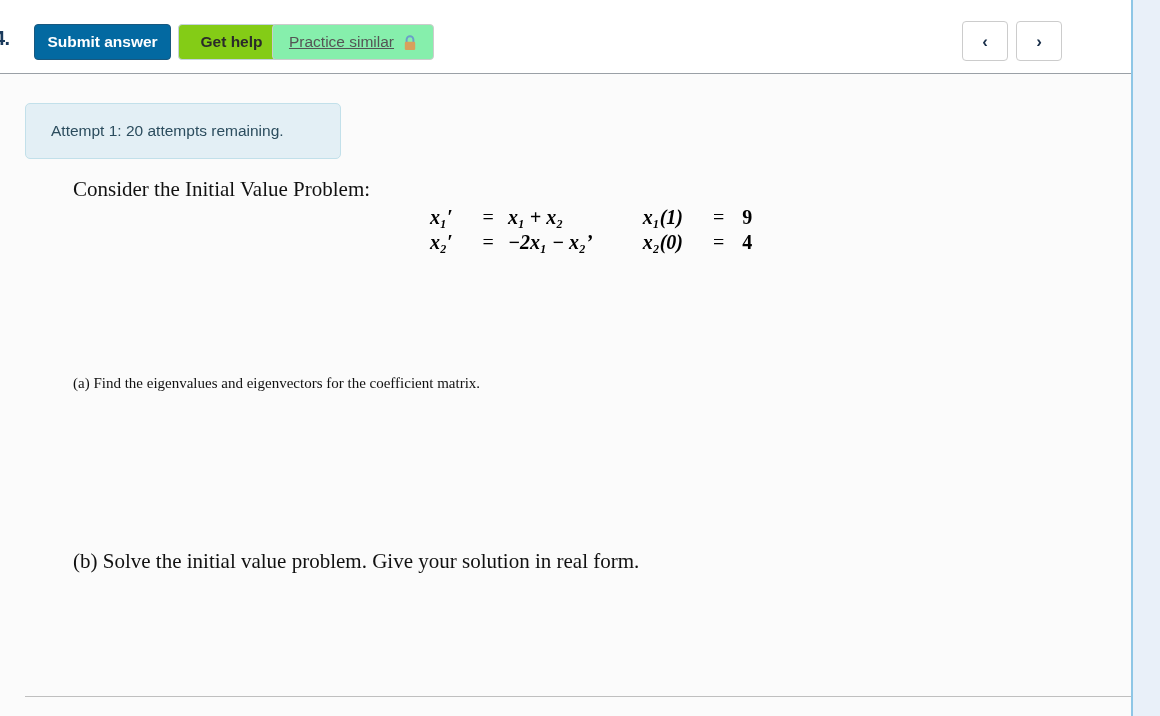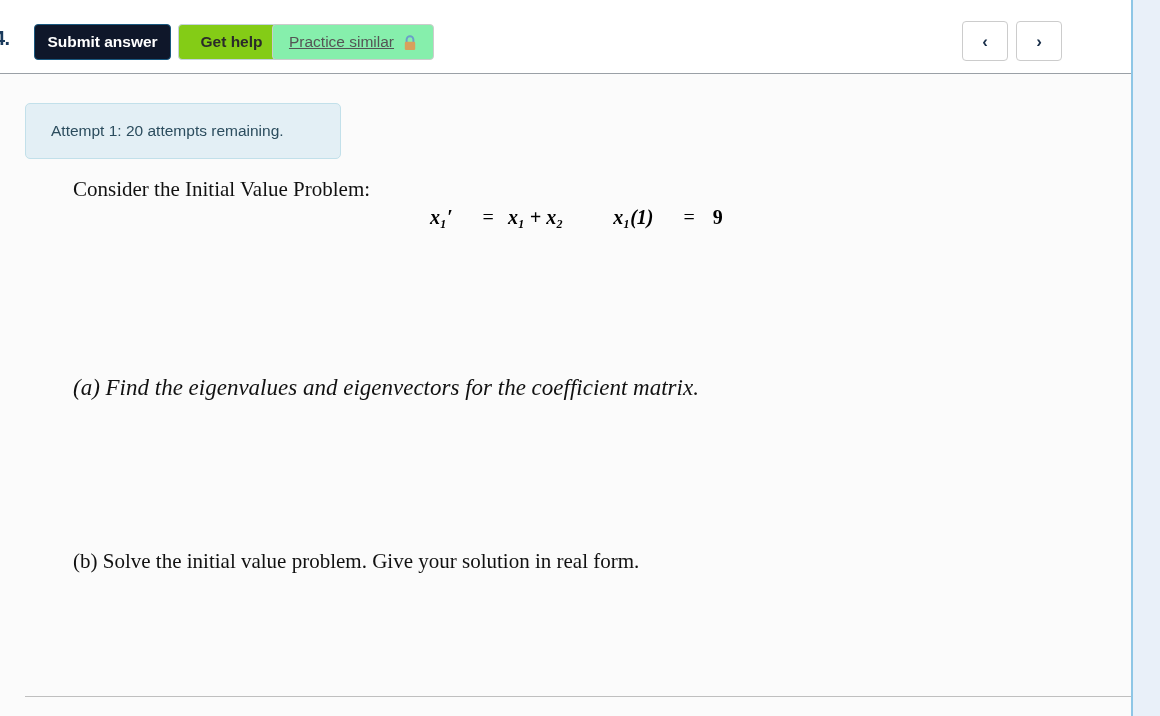--- a/index.html
+++ b/index.html
@@ -61,21 +61,21 @@
     display: flex;
     align-items: center;
     justify-content: center;
     cursor: pointer;
     white-space: nowrap;
     user-select: none;
   }
   #btn-submit {
     left: 34px; top: 24px;
     width: 137px; height: 36px;
-    background: #0f172a;
+    background: #0369a1;
     color: #ffffff;
     border: 1px solid #19587f;
   }
   #btn-gethelp {
     left: 178px; top: 24px;
     width: 107px; height: 36px;
     background: #84cc16;
     color: #2a2a2a;
     border: 1px solid #c5d3de;
     text-align: center;
@@ -172,22 +172,21 @@
   }
   .eq-lhs  { text-align: right; padding-right: 16px !important; font-weight: bold; font-style: italic; }
   .eq-rel  { text-align: center; padding: 0 14px !important; }
   .eq-rhs  { text-align: left; font-weight: bold; font-style: italic; padding-right: 50px !important; }
   .eq-ic   { text-align: right; font-weight: bold; font-style: italic; padding-right: 16px !important; }
   .eq-icv  { text-align: left; font-weight: bold; padding-left: 4px !important; }
 
   #part-a-text {
     position: absolute;
     left: 25px; top: 301px;
-    font-size: 23px;
-    font-style: italic;
+    font-size: 15px;
   }
   #part-b-text {
     position: absolute;
     left: 25px; top: 475px;
     font-size: 21px;
   }
 
   
   #row-a { position: absolute; left: 0; top: 330px; width: 1131px; height: 116px; }
 
@@ -251,20 +250,28 @@
       <table>
         <tbody>
             <tr>
           <td class="eq-lhs">x₁′</td>
           <td class="eq-rel">=</td>
           <td class="eq-rhs">x₁ + x₂</td>
           <td class="eq-ic">x₁(1)</td>
           <td class="eq-rel">=</td>
           <td class="eq-icv">9</td>
         </tr>
+        <tr>
+          <td class="eq-lhs">x₂′</td>
+          <td class="eq-rel">=</td>
+          <td class="eq-rhs">−2x₁ − x₂’</td>
+          <td class="eq-ic">x₂(0)</td>
+          <td class="eq-rel">=</td>
+          <td class="eq-icv">4</td>
+        </tr>
       </tbody>
         </table>
     </div>
 
     <div id="part-a-text" class="serif">(a) Find the eigenvalues and eigenvectors for the coefficient matrix.</div>
 
     <div id="row-a">
 
       
 

